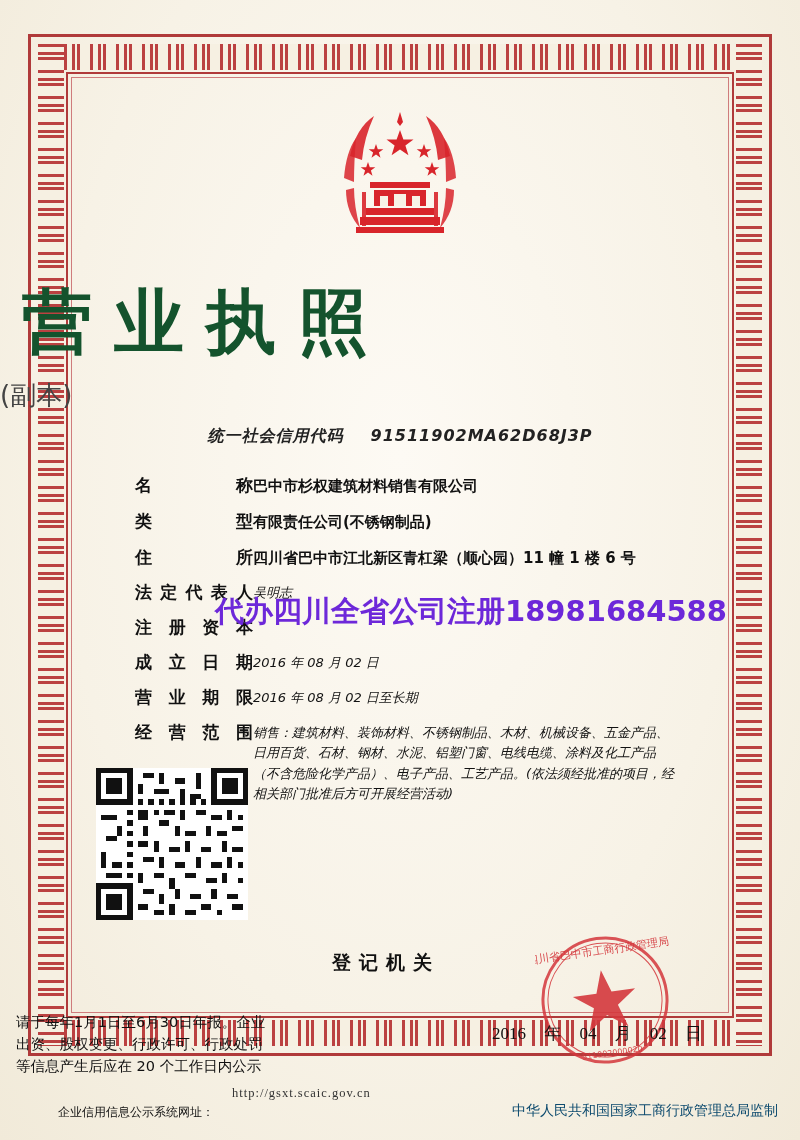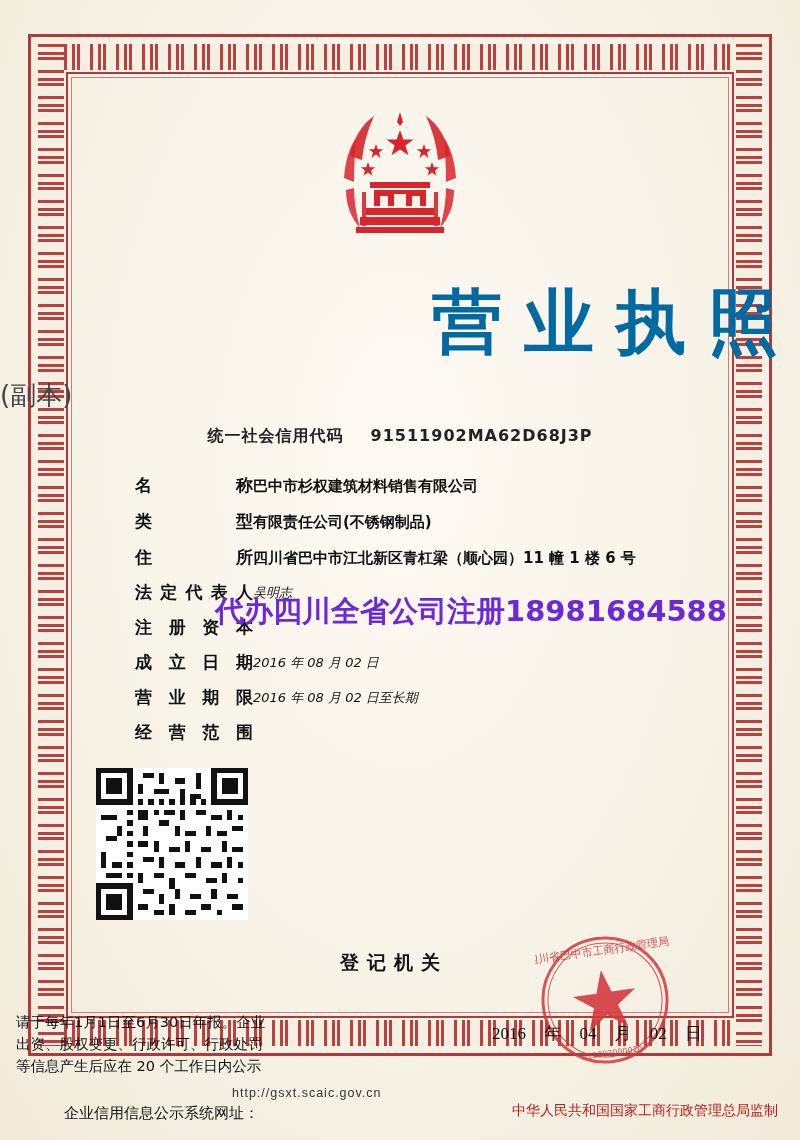--- a/index.html
+++ b/index.html
@@ -89,47 +89,48 @@
     left: 330px; top: 104px;
     width: 140px; height: 150px;
   }
   .emblem svg { display: block; }
 
   
   .title {
     position: absolute;
     left: 0; top: 276px;
     width: 800px;
-    text-align: right;
+    text-align: left;
     font-family: "DejaVu Sans", "Liberation Sans", sans-serif;
     font-weight: bold;
     font-size: 70px;
     letter-spacing: 22px;
     text-indent: 22px;
-    color: #0369a1;
+    color: #14532d;
   }
   .subtitle {
     position: absolute;
     left: 0; top: 378px;
     width: 800px;
     font-family: "DejaVu Sans", "Liberation Sans", sans-serif;
     font-size: 26px;
     color: #444444;
   }
 
   .credit-code {
     position: absolute;
     left: 0; top: 426px;
     width: 800px;
     text-align: center;
     font-family: "DejaVu Sans", "Liberation Sans", sans-serif;
     font-weight: bold;
     font-size: 16px;
     color: #222222;
     letter-spacing: 1px;
+    font-style: italic;
   }
 
   
   .fields {
     position: absolute;
     left: 135px; top: 474px;
     width: 540px;
   }
   .row {
     display: flex;
@@ -180,21 +181,21 @@
   .qr {
     position: absolute;
     left: 96px; top: 768px;
     width: 152px; height: 152px;
     background: #ffffff;
   }
 
   
   .reg-auth {
     position: absolute;
-    left: 340px; top: 950px;
+    left: 332px; top: 950px;
     font-family: "DejaVu Sans", "Liberation Sans", sans-serif;
     font-size: 19px;
     font-weight: bold;
     letter-spacing: 8px;
     color: #111111;
   }
 
   
   .seal {
     position: absolute;
@@ -225,38 +226,37 @@
     font-size: 14.5px;
     line-height: 1.5;
     color: #111111;
   }
 
   
   .site-label {
     position: absolute;
     left: 58px; top: 1104px;
     font-family: "DejaVu Sans", "Liberation Sans", sans-serif;
-    font-size: 15px;
+    font-size: 12px;
     color: #111111;
-    margin-left: 6px;
   }
   .site-url {
     position: absolute;
     left: 232px; top: 1086px;
-    font-family: Liberation Sans, sans-serif;
+    font-family: Liberation Serif, serif;
     font-size: 12.5px;
     color: #333333;
     letter-spacing: 1px;
   }
   .footer-right {
     position: absolute;
     right: 22px; top: 1102px;
     font-family: "DejaVu Sans", "Liberation Sans", sans-serif;
     font-size: 14px;
-    color: #b91c1c;
+    color: #0c4a6e;
   }
 </style>
 </head>
 <body>
 
 <div id="license">
   <div class="paper"></div>
 
   <div class="frame-outer"></div>
 
@@ -380,20 +380,21 @@
       <div class="value small">2016 年 08 月 02 日至长期</div>
     </div>
 
     <div class="row scope">
       <div class="label">
         <span>经</span>
         <span>营</span>
         <span>范</span>
         <span>围</span>
       </div>
+      <div class="value small">销售：建筑材料、装饰材料、不锈钢制品、木材、机械设备、五金产品、日用百货、石材、钢材、水泥、铝塑门窗、电线电缆、涂料及化工产品（不含危险化学产品）、电子产品、工艺产品。(依法须经批准的项目，经相关部门批准后方可开展经营活动)</div>
     </div>
   </div>
 
   <div class="watermark">代办四川全省公司注册18981684588</div>
 
   <div class="qr">
     <svg width="152" height="152" viewBox="0 0 29 29" xmlns="http://www.w3.org/2000/svg" shape-rendering="crispEdges">
       <rect width="29" height="29" fill="#ffffff"></rect>
       <g fill="#111111">
 

